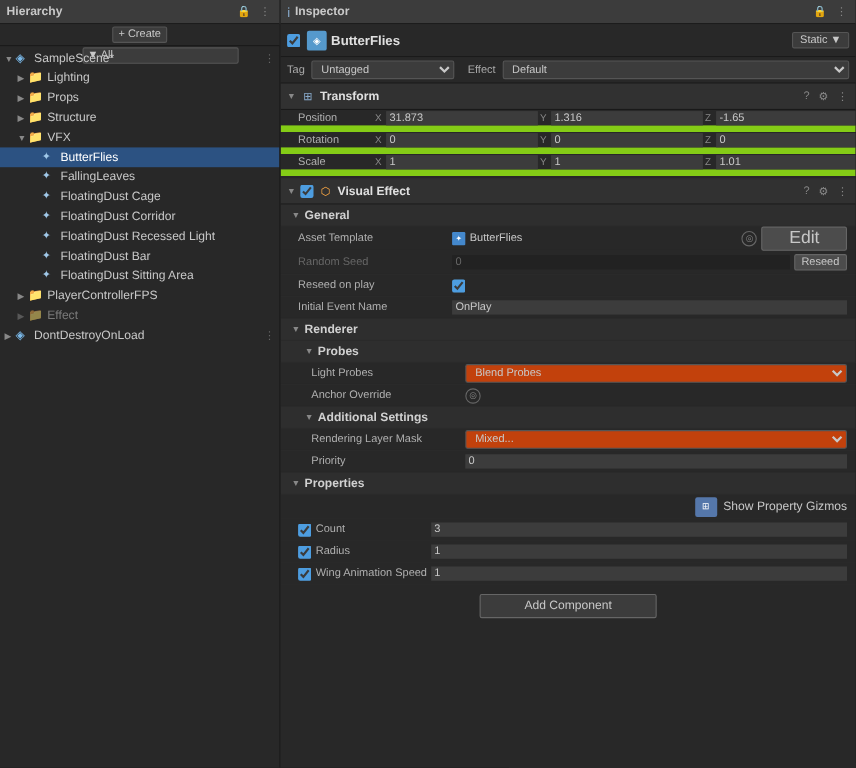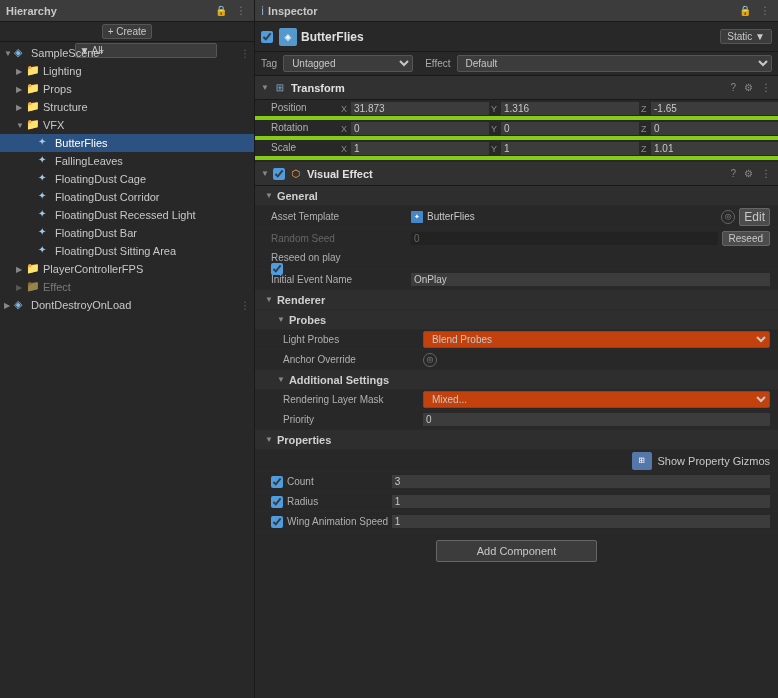--- a/index.html
+++ b/index.html
@@ -295,24 +295,24 @@
       color: #c8c8c8;
       font-size: 10px;
       padding: 1px 3px;
       width: 100%;
       outline: none;
     }
 
     
     .vec3-row {
       display: flex;
-      align-items: flex-start;
+      align-items: center;
       padding: 2px 8px 2px 16px;
       height: 20px;
-      border-bottom: 4px solid #84cc16;
+      border-bottom: 6px solid #84cc16;
     }
     .vec3-label {
       width: 70px;
       min-width: 70px;
       color: #b0b0b0;
       font-size: 10px;
     }
     .vec3-fields {
       display: flex;
       flex: 1;
@@ -409,43 +409,42 @@
       font-size: 8px;
       cursor: pointer;
       display: flex;
       align-items: center;
       justify-content: center;
     }
     .edit-btn {
       background: #4c4c4c;
       border: 1px solid #666;
       color: #c8c8c8;
-      font-size: 12px;
-      padding: 1px 4px;
+      font-size: 16px;
+      padding: 1px 24px;
       cursor: pointer;
       border-radius: 2px;
     }
     .reseed-btn {
       background: #4c4c4c;
       border: 1px solid #666;
       color: #c8c8c8;
       font-size: 10px;
       padding: 1px 6px;
       cursor: pointer;
       border-radius: 2px;
     }
 
     
     .check-row {
       display: flex;
-      align-items: flex-start;
+      align-items: center;
       padding: 2px 8px 2px 16px;
       height: 20px;
       border-bottom: 1px solid #2a2a2a;
-      flex-direction: column;
     }
     .check-label {
       width: 140px;
       min-width: 140px;
       color: #b0b0b0;
       font-size: 10px;
     }
     .prop-checkbox { accent-color: #4d9de0; width: 12px; height: 12px; }
 
     

